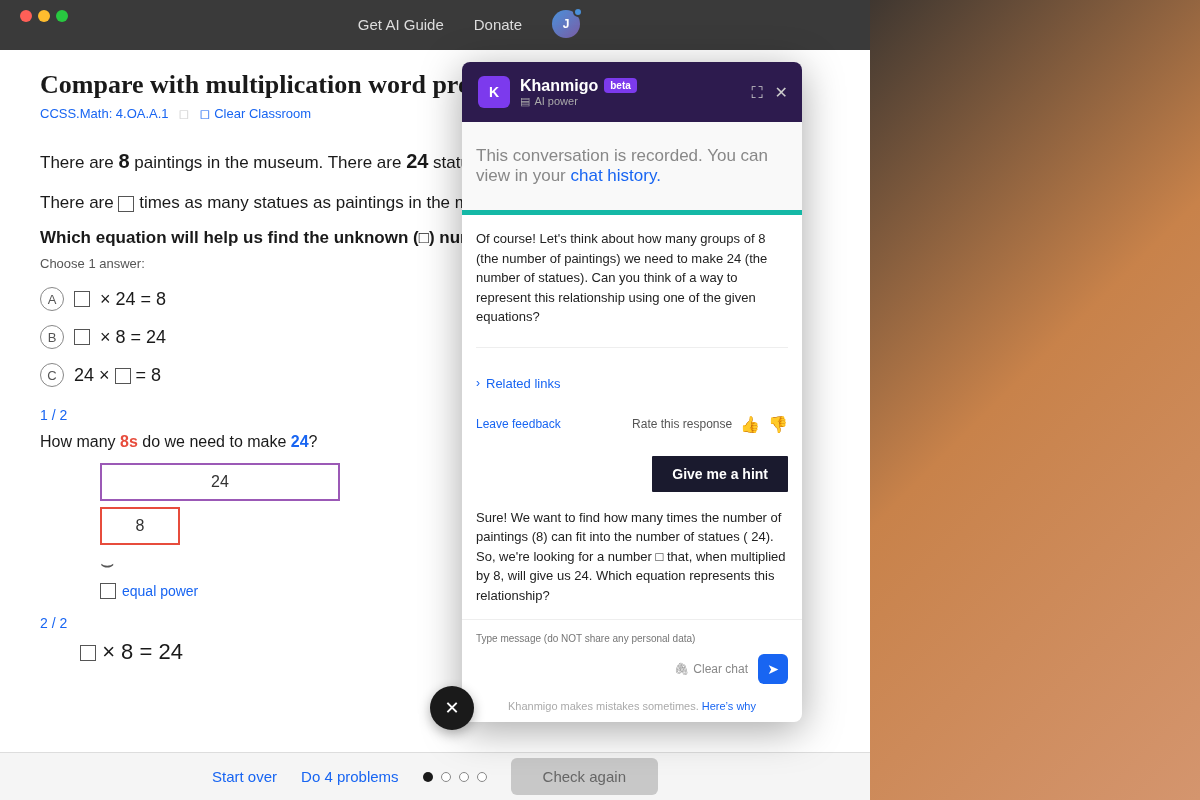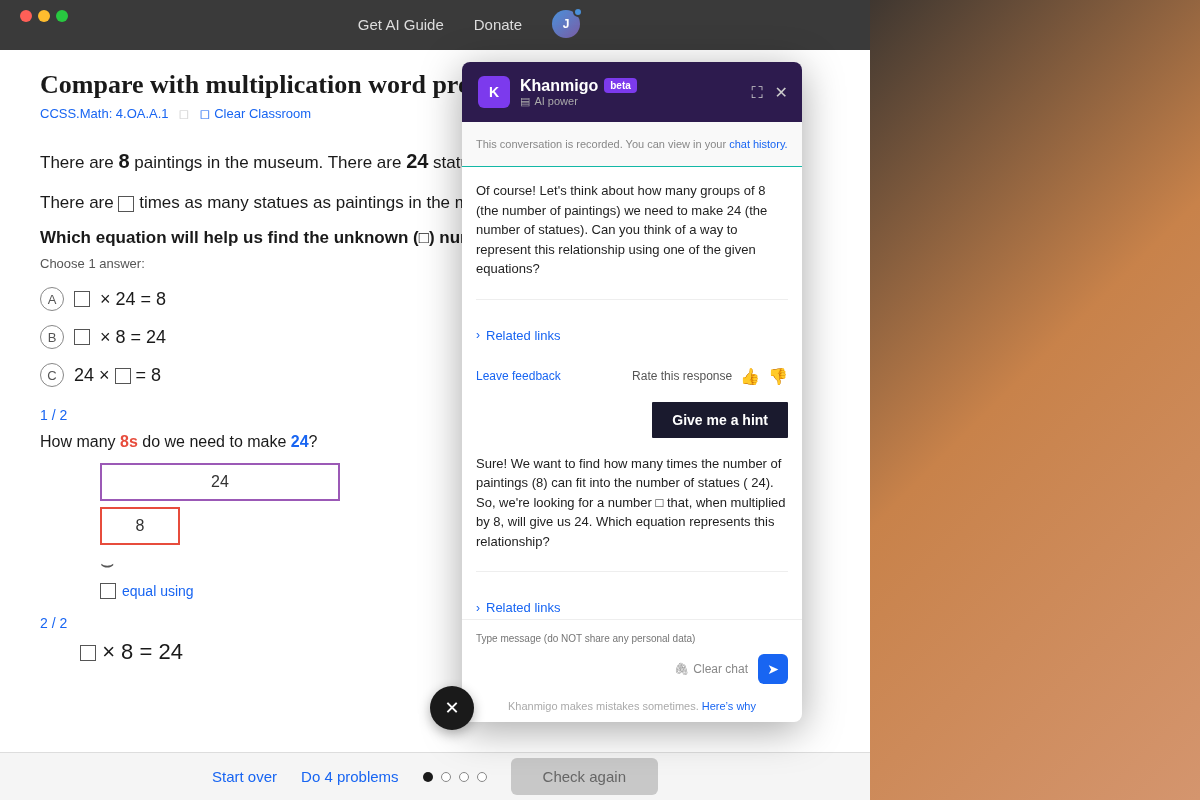--- a/index.html
+++ b/index.html
@@ -390,23 +390,23 @@
       background: none;
       border: none;
       color: #ccc;
       cursor: pointer;
       font-size: 16px;
       padding: 2px;
     }
 
     .recorded-notice {
       background: #f9f9f9;
-      border-bottom: 1px solid #14b8a6;
-      padding: 16px 14px;
-      font-size: 11px;
+      border-bottom: 5px solid #14b8a6;
+      padding: 24px 14px;
+      font-size: 17px;
       color: #888;
     }
 
     .recorded-notice a { color: #1865f2; }
 
     .chat-messages {
       flex: 1;
       overflow-y: auto;
       padding: 14px 14px;
       display: flex;
@@ -471,20 +471,21 @@
     .give-hint-btn {
       background: #1a1a2e;
       color: white;
       border: none;
       padding: 10px 20px;
       border-radius: 1px;
       font-size: 14px;
       cursor: pointer;
       align-self: flex-end;
       font-weight: 600;
+      margin-top: 6px;
     }
 
     .chat-input-area {
       border-top: 1px solid #eee;
       padding: 10px 14px;
     }
 
     .chat-input {
       width: 100%;
       border: none;
@@ -634,21 +635,21 @@
         </div>
         <div style="display:flex; align-items:center; gap:4px">
           <div class="diagram-box-8">
             <span>8</span>
           </div>
         </div>
         <div style="font-size:22px; color:#555; margin-left:0">⌣</div>
       </div>
       <div class="equal-groups">
         <span class="choice-box"></span>
-        <span>equal using</span>
+        <span>equal power</span>
       </div>
     </div>
 
     <div class="step-indicator">2 / 2</div>
     <div class="final-equation">
       <span class="choice-box"></span>
       <span> × 8 = 24</span>
     </div>
 
     <div class="bottom-bar">

